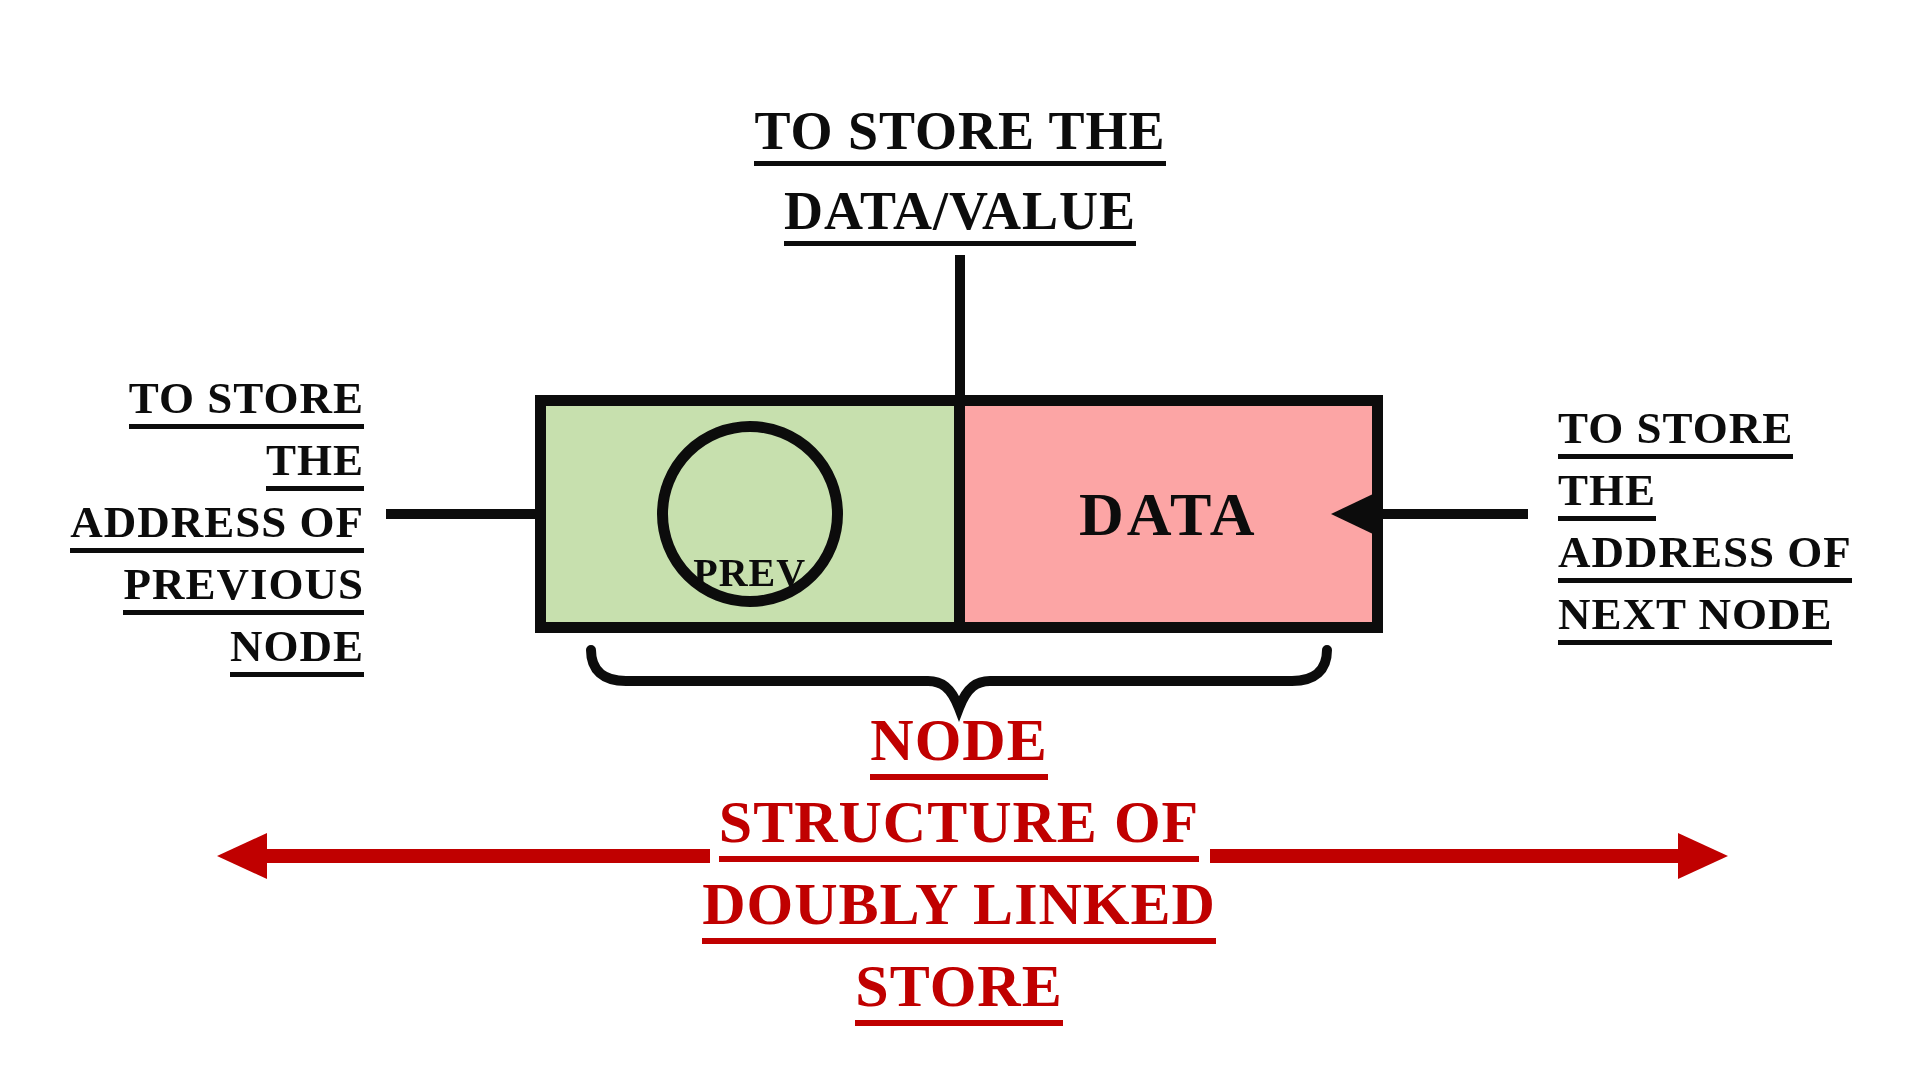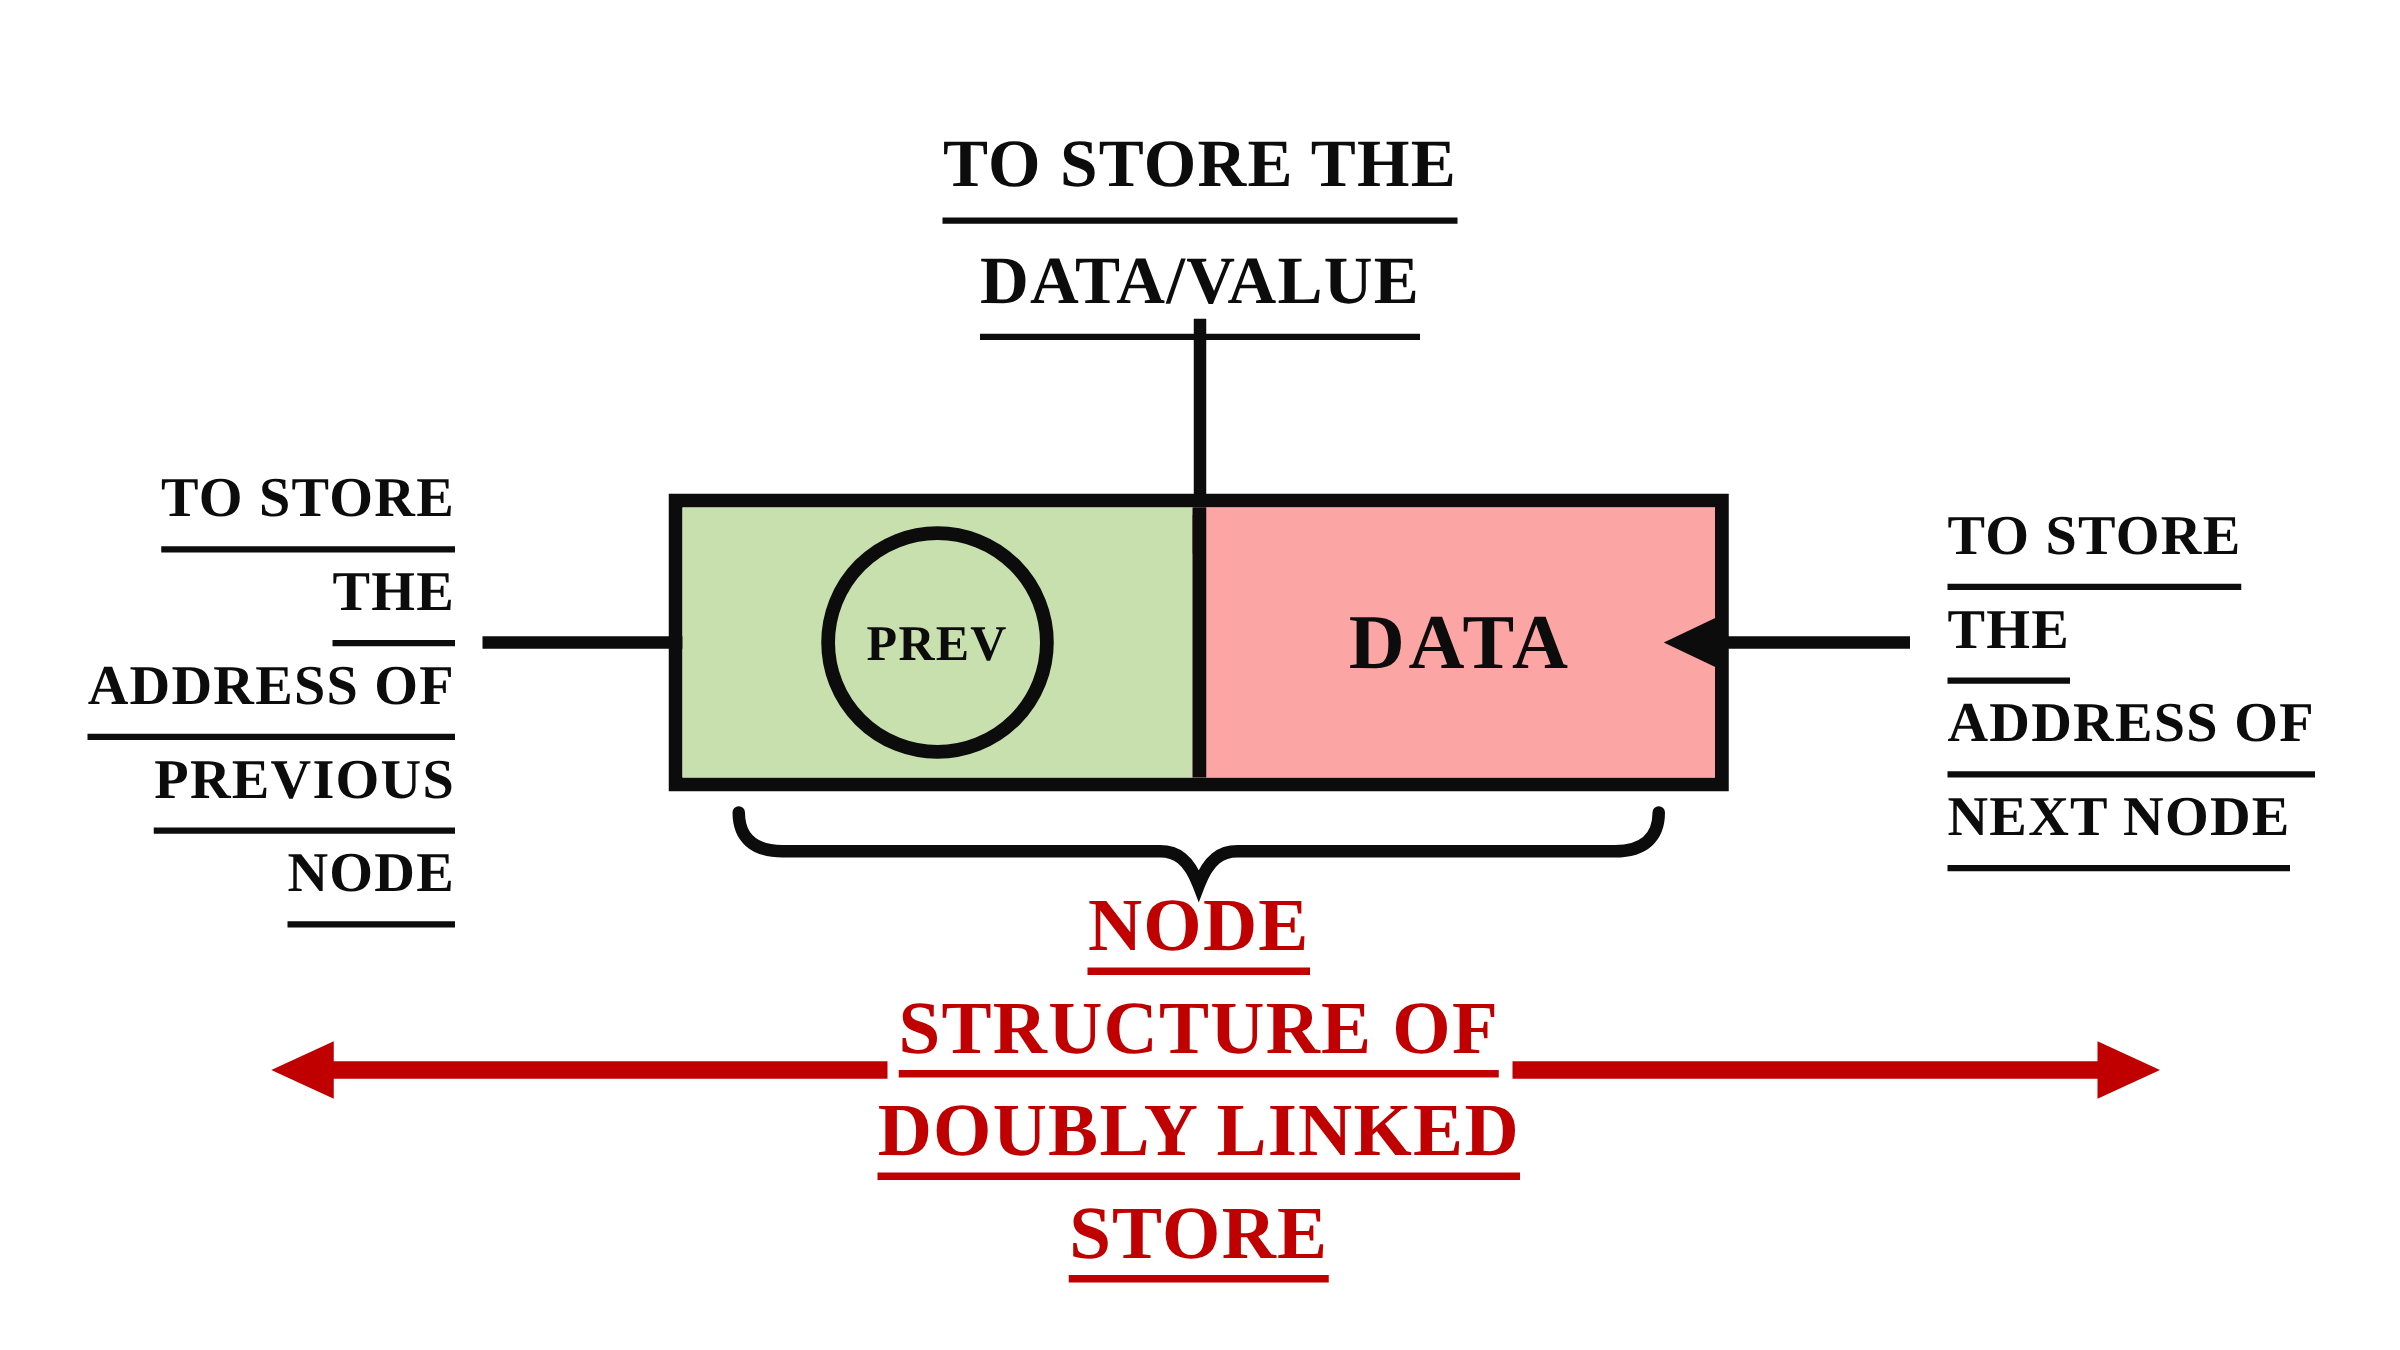--- a/index.html
+++ b/index.html
@@ -13,21 +13,21 @@
     background: #ffffff;
     overflow: hidden;
     font-weight: bold;
     color: #0c0c0c;
   }
 
   
   .ul {
     display: inline-block;
     border-bottom: 5px solid currentColor;
-    padding-bottom: 16px;
+    padding-bottom: 3px;
     line-height: 1.0;
     letter-spacing: 1px;
     white-space: nowrap;
   }
 
   
   .top-label {
     position: absolute;
     left: 610px; top: 100px; width: 700px;
     text-align: center;
@@ -54,21 +54,21 @@
     display: flex;
     align-items: center;
     justify-content: center;
   }
   .cell + .cell { border-left: 11px solid #0c0c0c; }
   .pointer-circle {
     width: 186px; height: 186px;
     border: 11px solid #0c0c0c;
     border-radius: 50%;
     display: flex;
-    align-items: center;
+    align-items: flex-end;
     justify-content: center;
   }
   .ptr-text { font-size: 40px; letter-spacing: 1px; }
   .data-text { font-size: 62px; letter-spacing: 3px; }
 
   
   .bottom-title {
     position: absolute;
     left: 535px; top: 706px; width: 848px;
     text-align: center;

